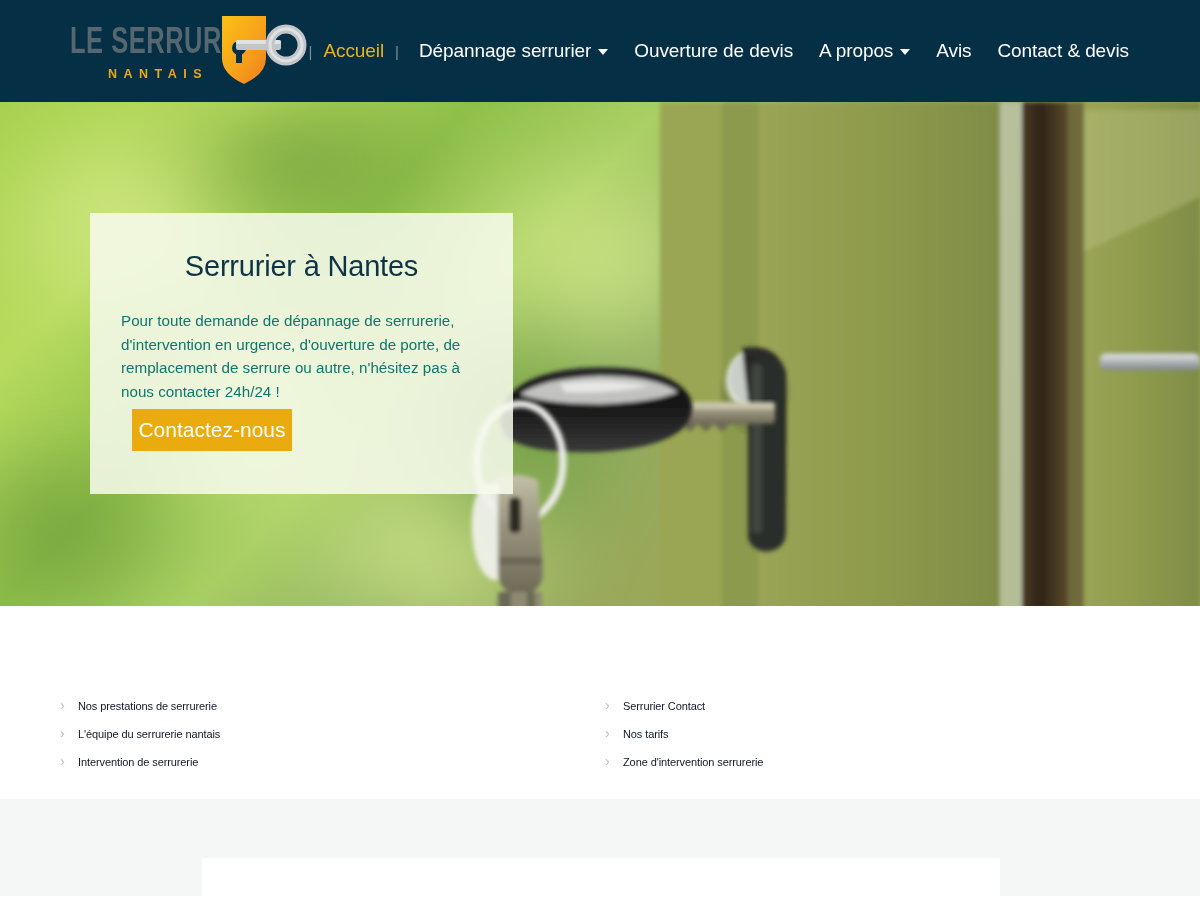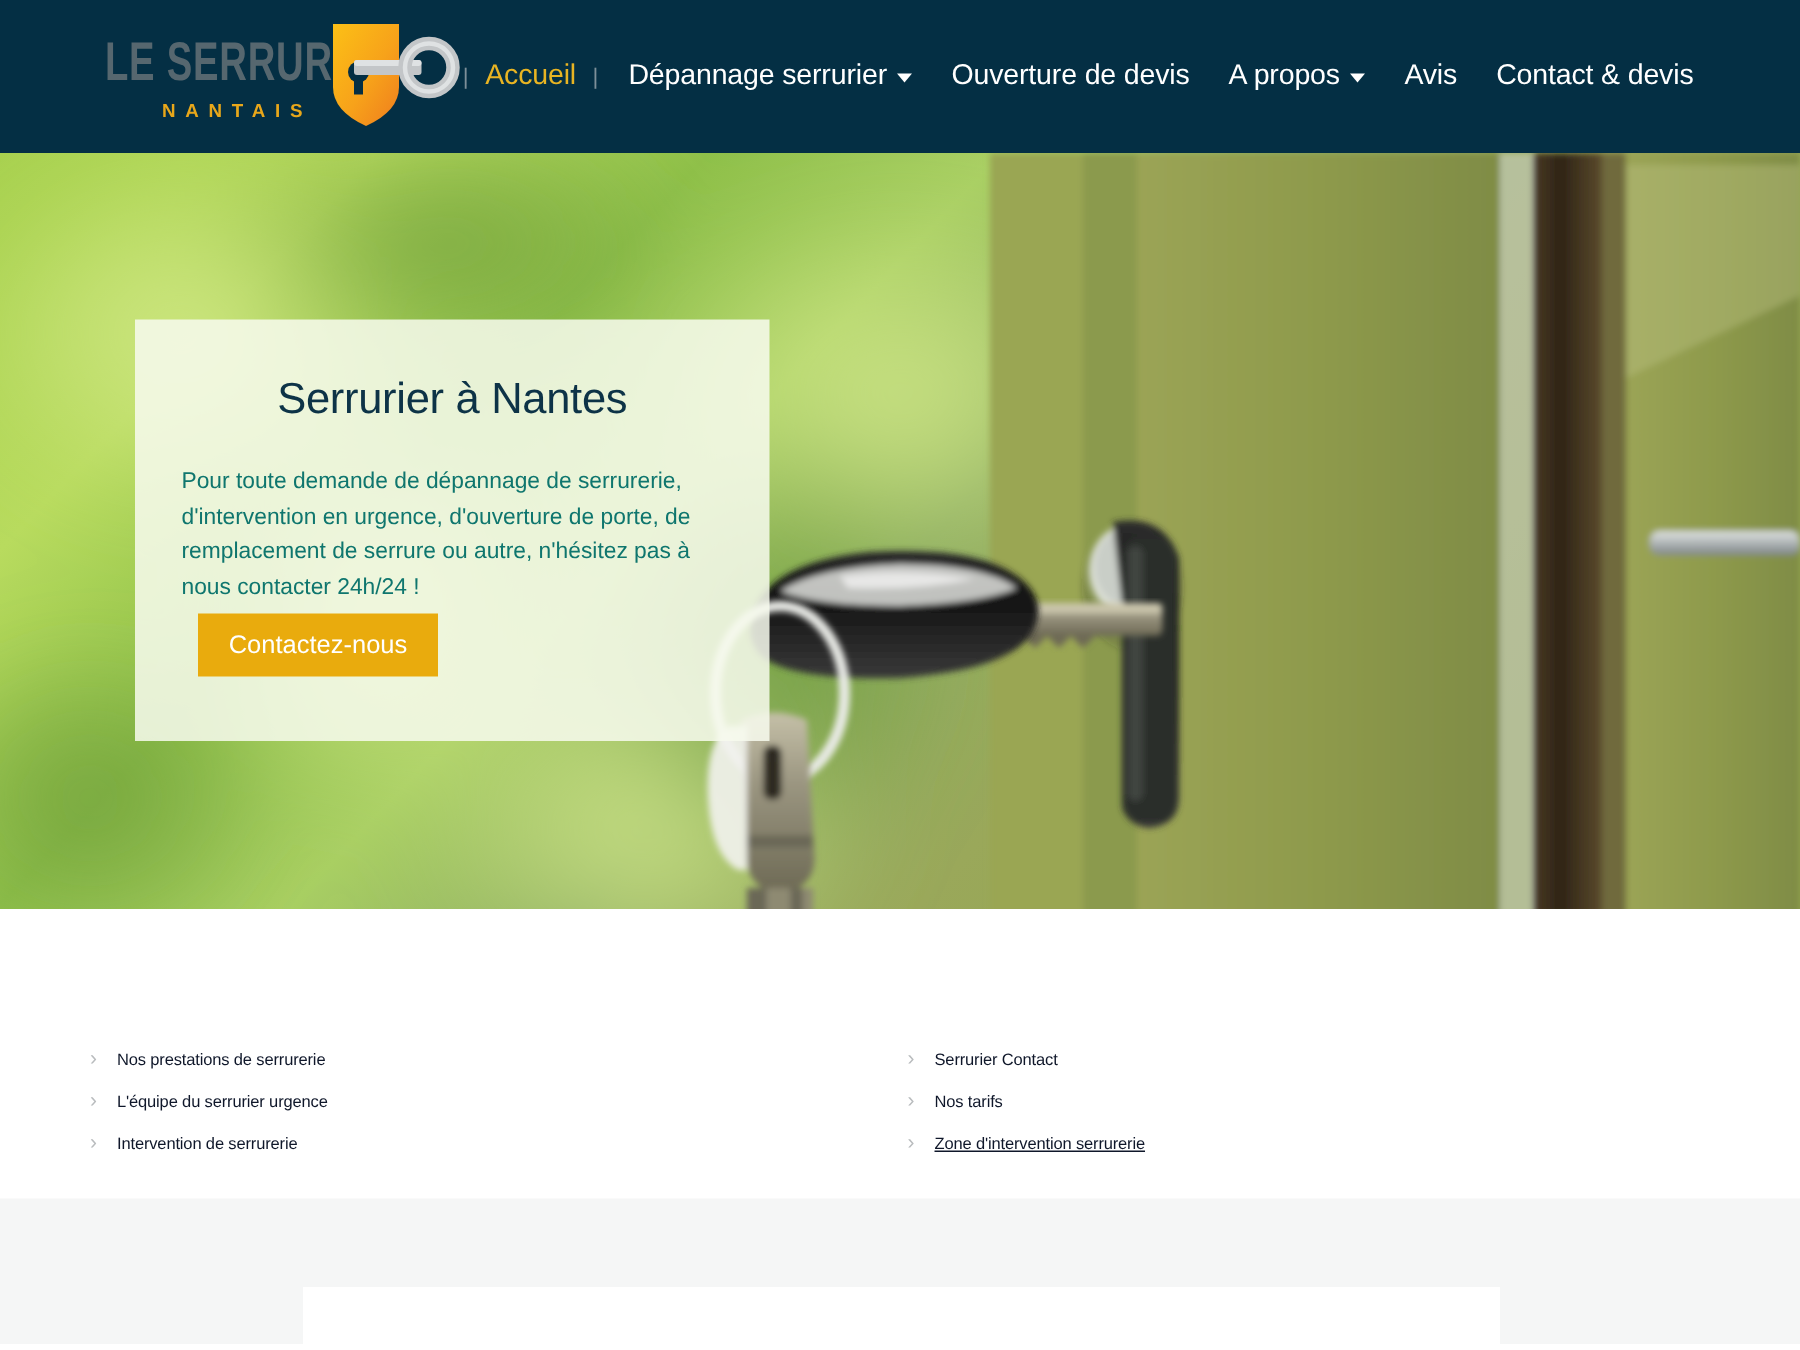--- a/index.html
+++ b/index.html
@@ -69,21 +69,21 @@
     text-align: center; padding-top: 37px; letter-spacing: -0.2px;
   }
   .hero-text {
     color: #0f766e; font-size: 15.2px; line-height: 23.5px;
     padding: 26px 0 0 31px; width: 372px;
   }
   .hero-btn {
     position: absolute; left: 132px; top: 307px;
     width: 160px; height: 42px;
     background: #e9ab0d; border: none;
-    color: #ffffff; font-size: 17px;
+    color: #ffffff; font-size: 21px;
     font-family: "Liberation Sans", sans-serif;
     cursor: pointer;
     display: flex; align-items: center; justify-content: center;
   }
 
   
   .links-section {
     position: relative;
     width: 1200px; height: 193px;
     background: #ffffff;
@@ -102,21 +102,21 @@
   }
   .chev-icon {
     color: #b9bcbe; font-size: 14px; line-height: 1;
     display: inline-block; width: 8px;
   }
   .link-text {
     color: #0f172a; font-size: 11px; cursor: pointer;
     letter-spacing: -0.1px;
     text-align: right;
   }
-  .link-text.hovered { text-decoration: underline; }
+  .link-text.hovered { }
 
   
   .bottom-band {
     position: relative;
     width: 1200px; height: 97px;
     background: #f5f6f6;
   }
   .bottom-card {
     position: absolute; left: 202px; top: 59px;
     width: 798px; height: 38px;
@@ -321,21 +321,21 @@
 
   <div class="links-cols">
 
     <div class="link-col left">
       <div class="link-row">
         <span class="chev-icon">›</span>
         <span class="link-text">Nos prestations de serrurerie</span>
       </div>
       <div class="link-row">
         <span class="chev-icon">›</span>
-        <span class="link-text">L'équipe du serrurier urgence</span>
+        <span class="link-text">L'équipe du serrurerie nantais</span>
       </div>
       <div class="link-row">
         <span class="chev-icon">›</span>
         <span class="link-text">Intervention de serrurerie</span>
       </div>
     </div>
 
     <div class="link-col right">
       <div class="link-row">
         <span class="chev-icon">›</span>

